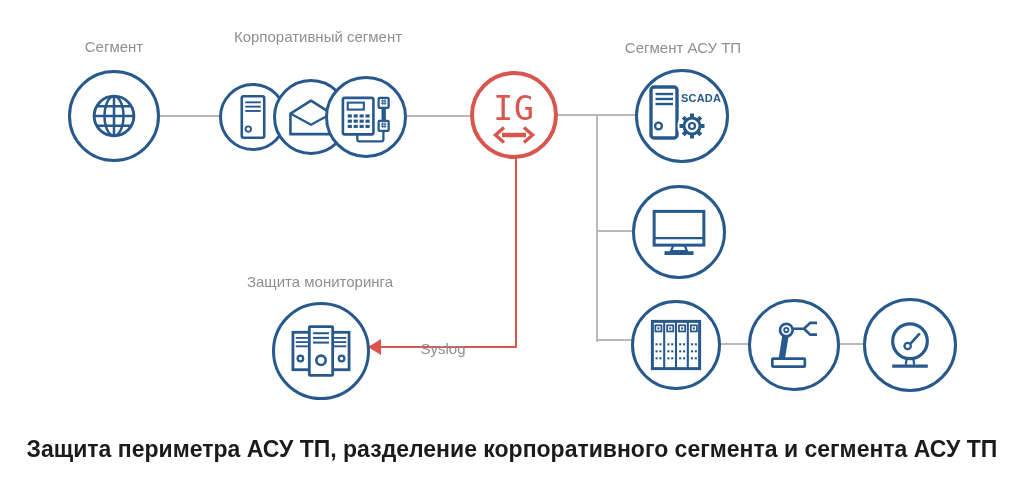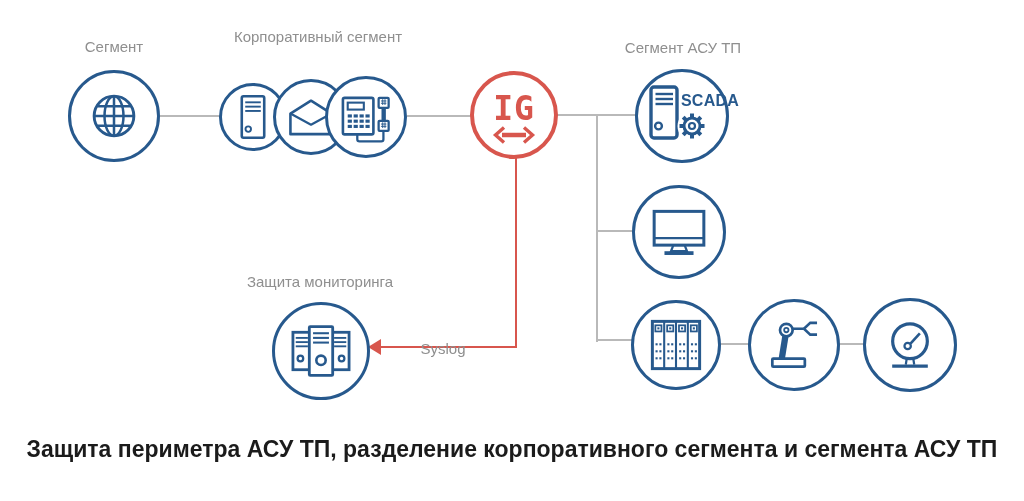--- a/index.html
+++ b/index.html
@@ -23,25 +23,25 @@
     border-right:13px solid var(--accent-red);}
 
   
   .node{position:absolute;border-radius:50%;background:#fff;
     border:3px solid var(--node-blue);box-sizing:border-box;
     display:flex;align-items:center;justify-content:center;color:var(--node-blue);}
   .node svg{display:block;}
   .node-red{border:4px solid var(--accent-red);color:var(--accent-red);
     flex-direction:column;}
 
-  .ig-text{font-family:"DejaVu Sans Mono",monospace;font-weight:700;
+  .ig-text{font-family:"DejaVu Sans Mono",monospace;font-weight:400;
     font-size:33px;line-height:1;letter-spacing:1px;color:var(--accent-red);margin-top:6px;}
 
   .scada-badge{position:absolute;left:43px;top:20px;font-weight:700;
-    font-size:16px;letter-spacing:.2px;color:var(--node-blue);}
+    font-size:11px;letter-spacing:.2px;color:var(--node-blue);}
 
   
   .lbl{position:absolute;transform:translate(-50%,-50%);white-space:nowrap;
     color:var(--label-gray);font-size:15px;}
   .caption{position:absolute;left:0;right:0;top:436px;text-align:center;
     font-weight:700;font-size:23px;color:var(--caption-color);}
 </style>
 </head>
 <body>
 

